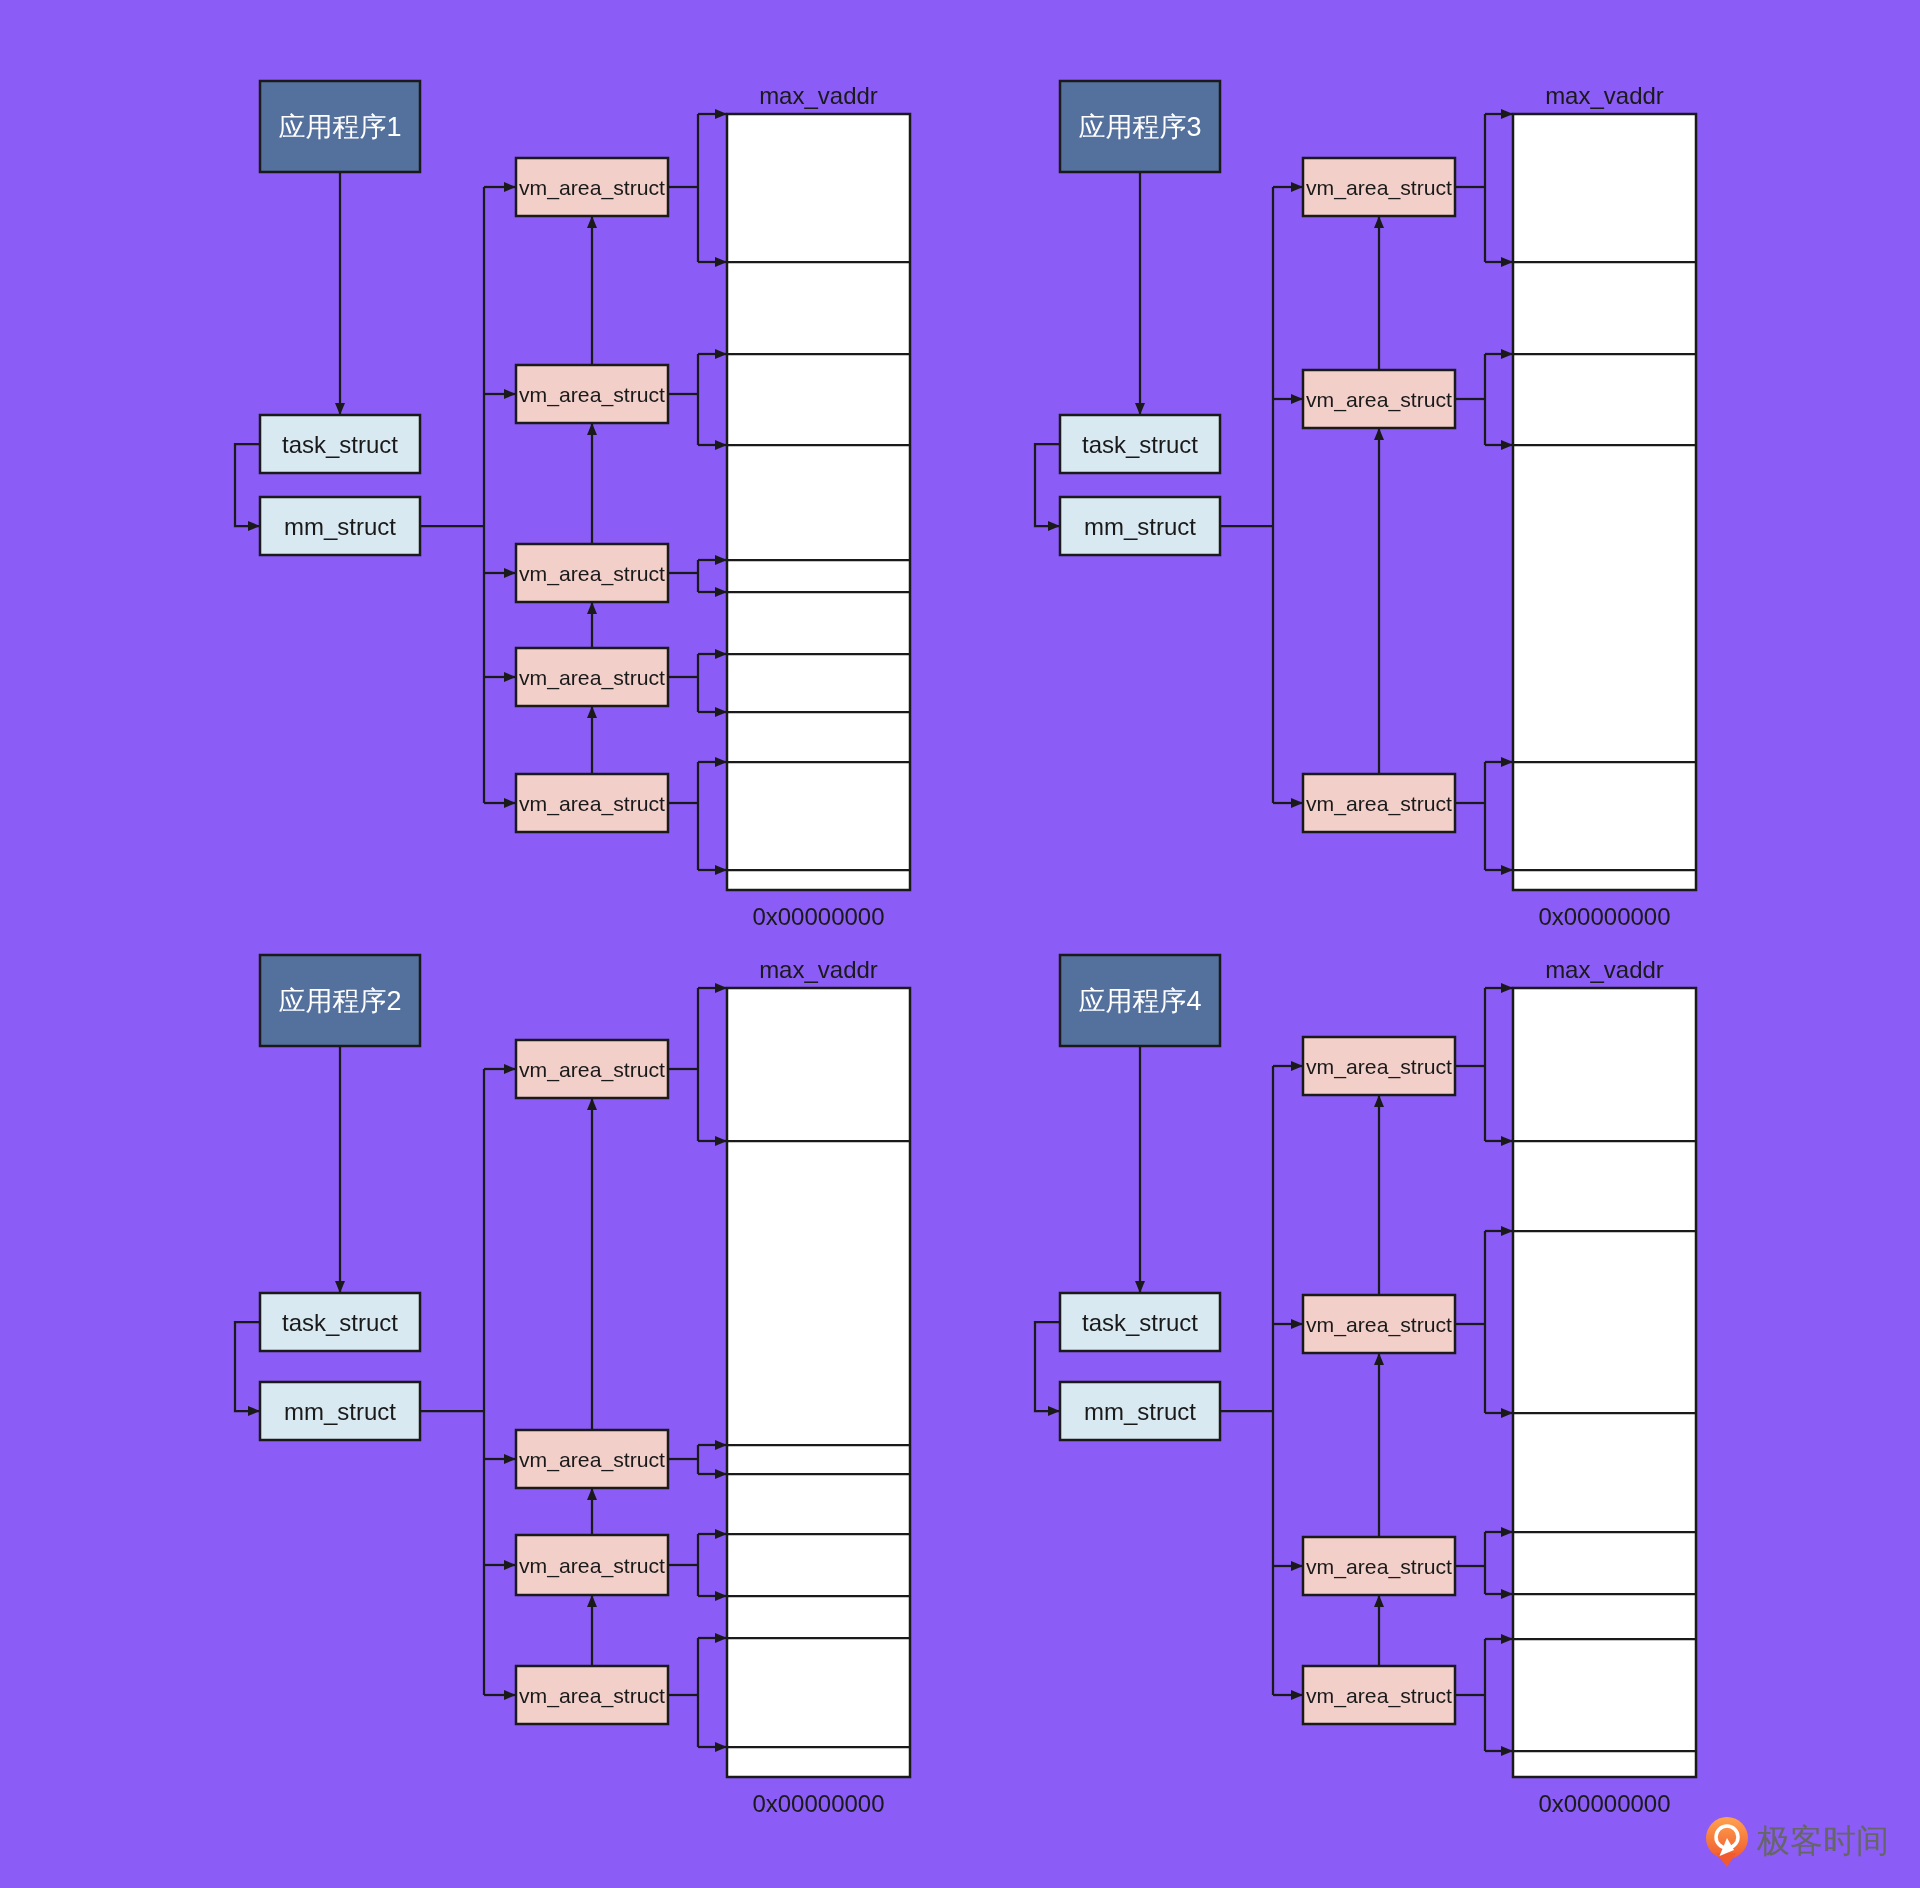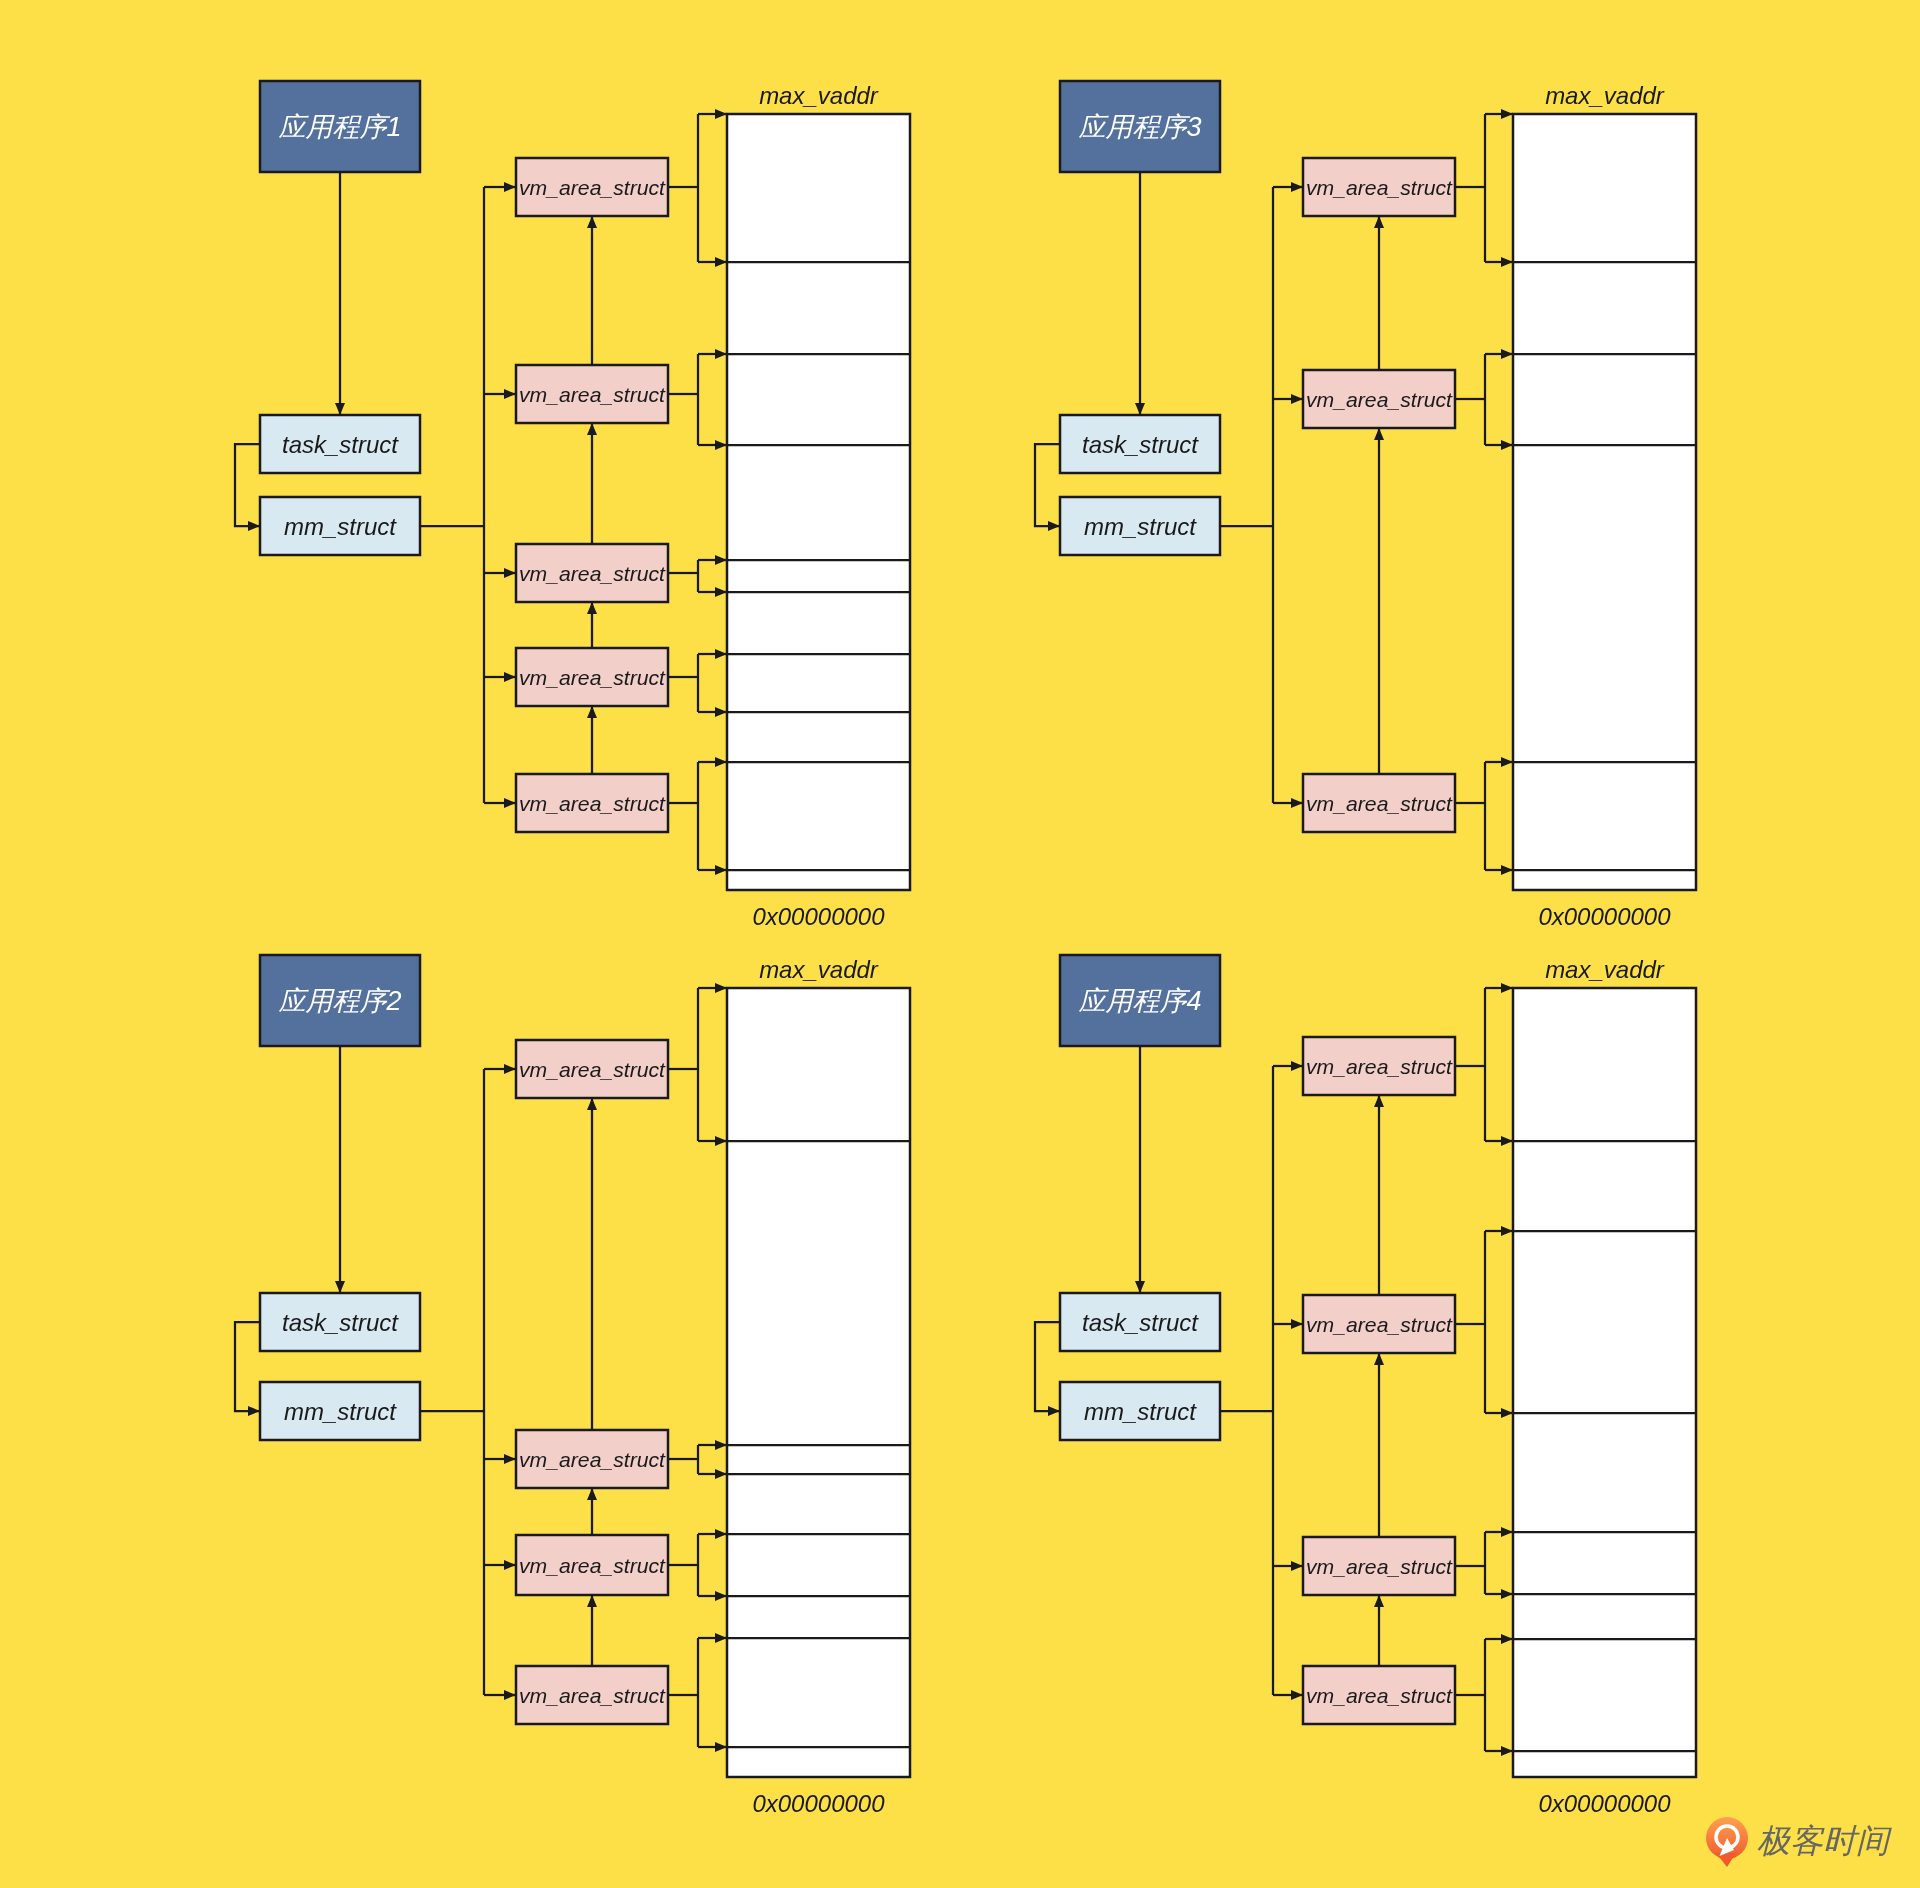--- a/index.html
+++ b/index.html
@@ -1,22 +1,21 @@
 <!DOCTYPE html>
 <html><head>
 <meta charset="utf-8">
 <style>
   html,body{margin:0;padding:0;background:#ffffff;}
   .canvas{
     position:relative;
     width:1920px;height:1888px;
-    background:#fde047;
+    background:#8b5cf6;
     font-family:"Liberation Sans","DejaVu Sans",sans-serif;
     overflow:hidden;
-    font-style:italic;
   }
   svg{display:block;}
   text{font-family:"Liberation Sans","DejaVu Sans",sans-serif;}
 </style>
 </head>
 <body>
 
 <div class="canvas">
   <svg id="diagram-svg" width="1920" height="1888" viewBox="0 0 1920 1888">
     <defs>

